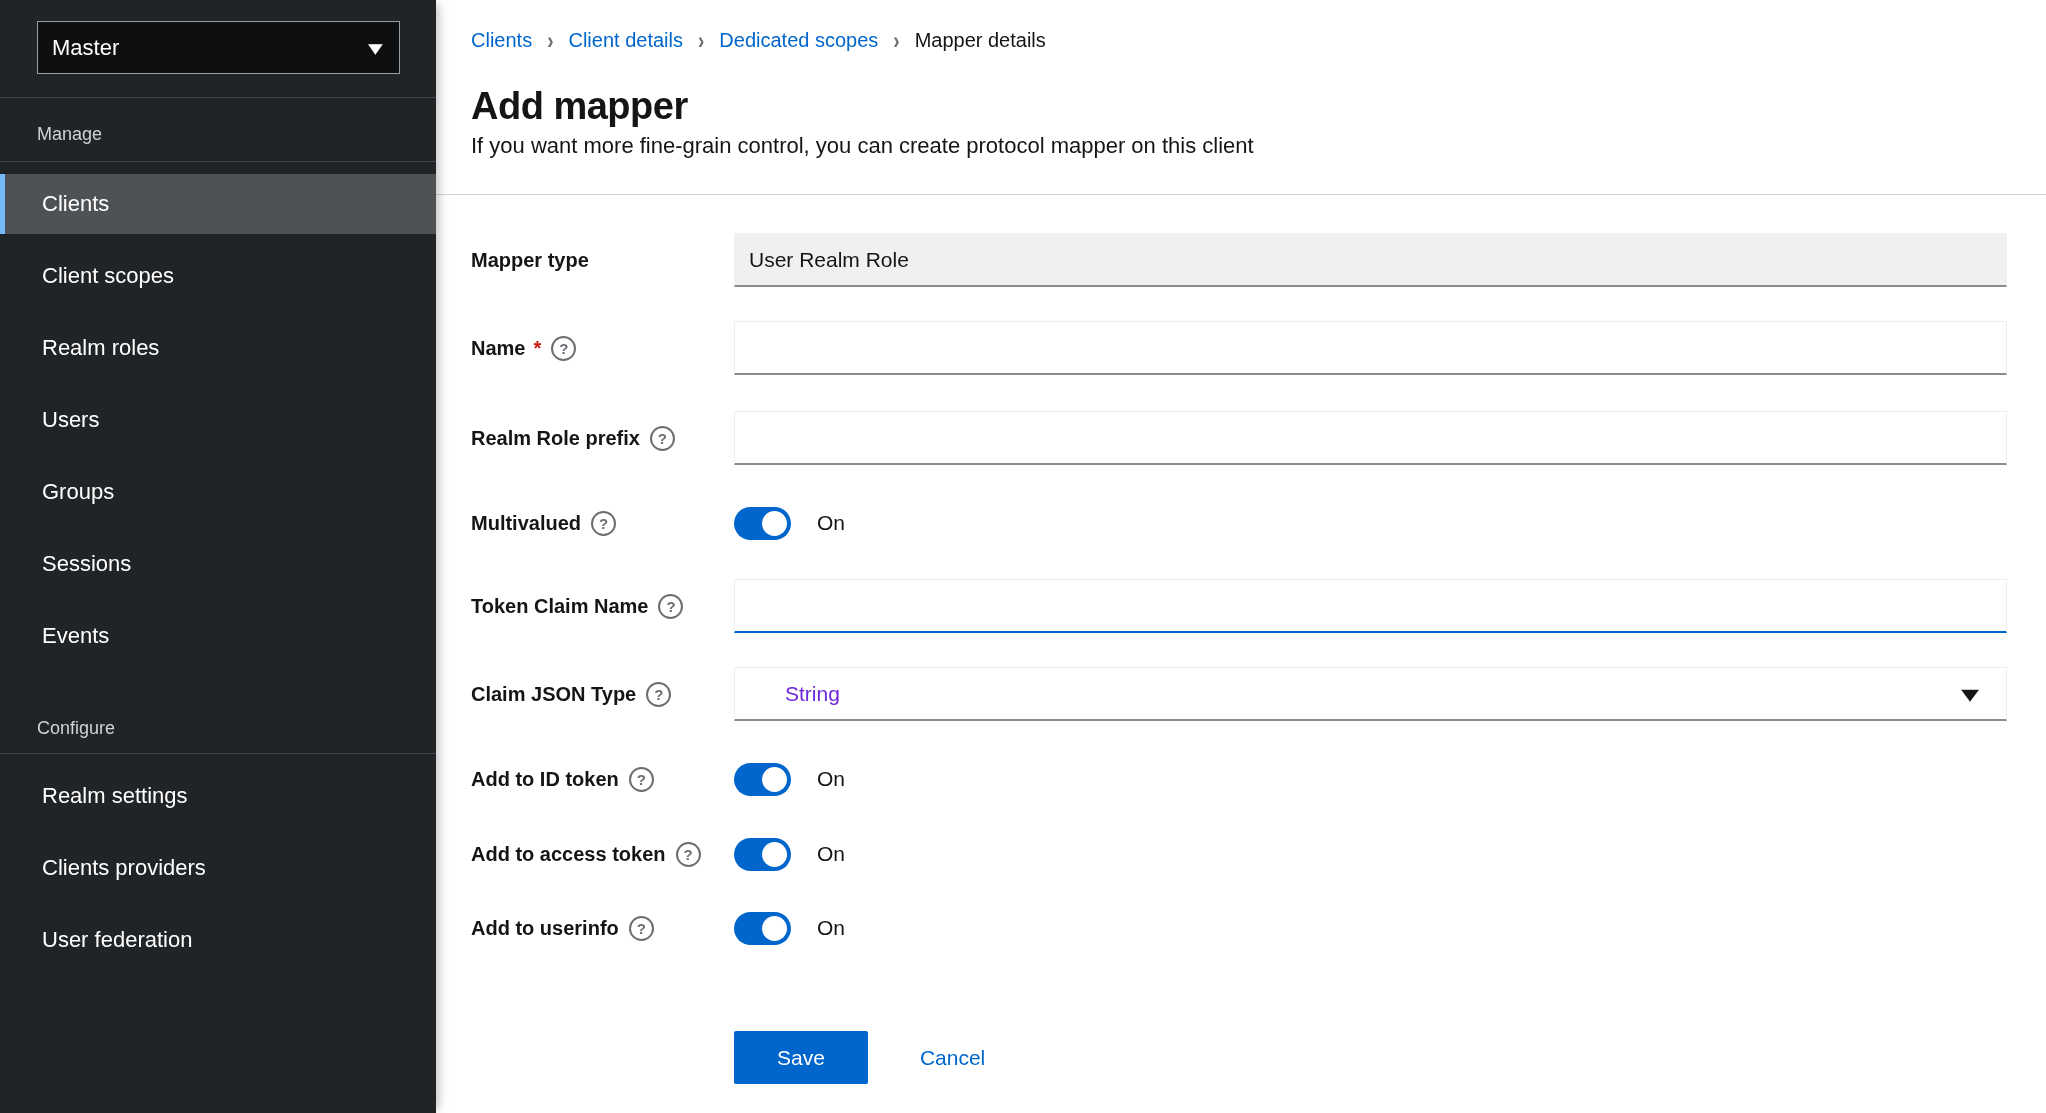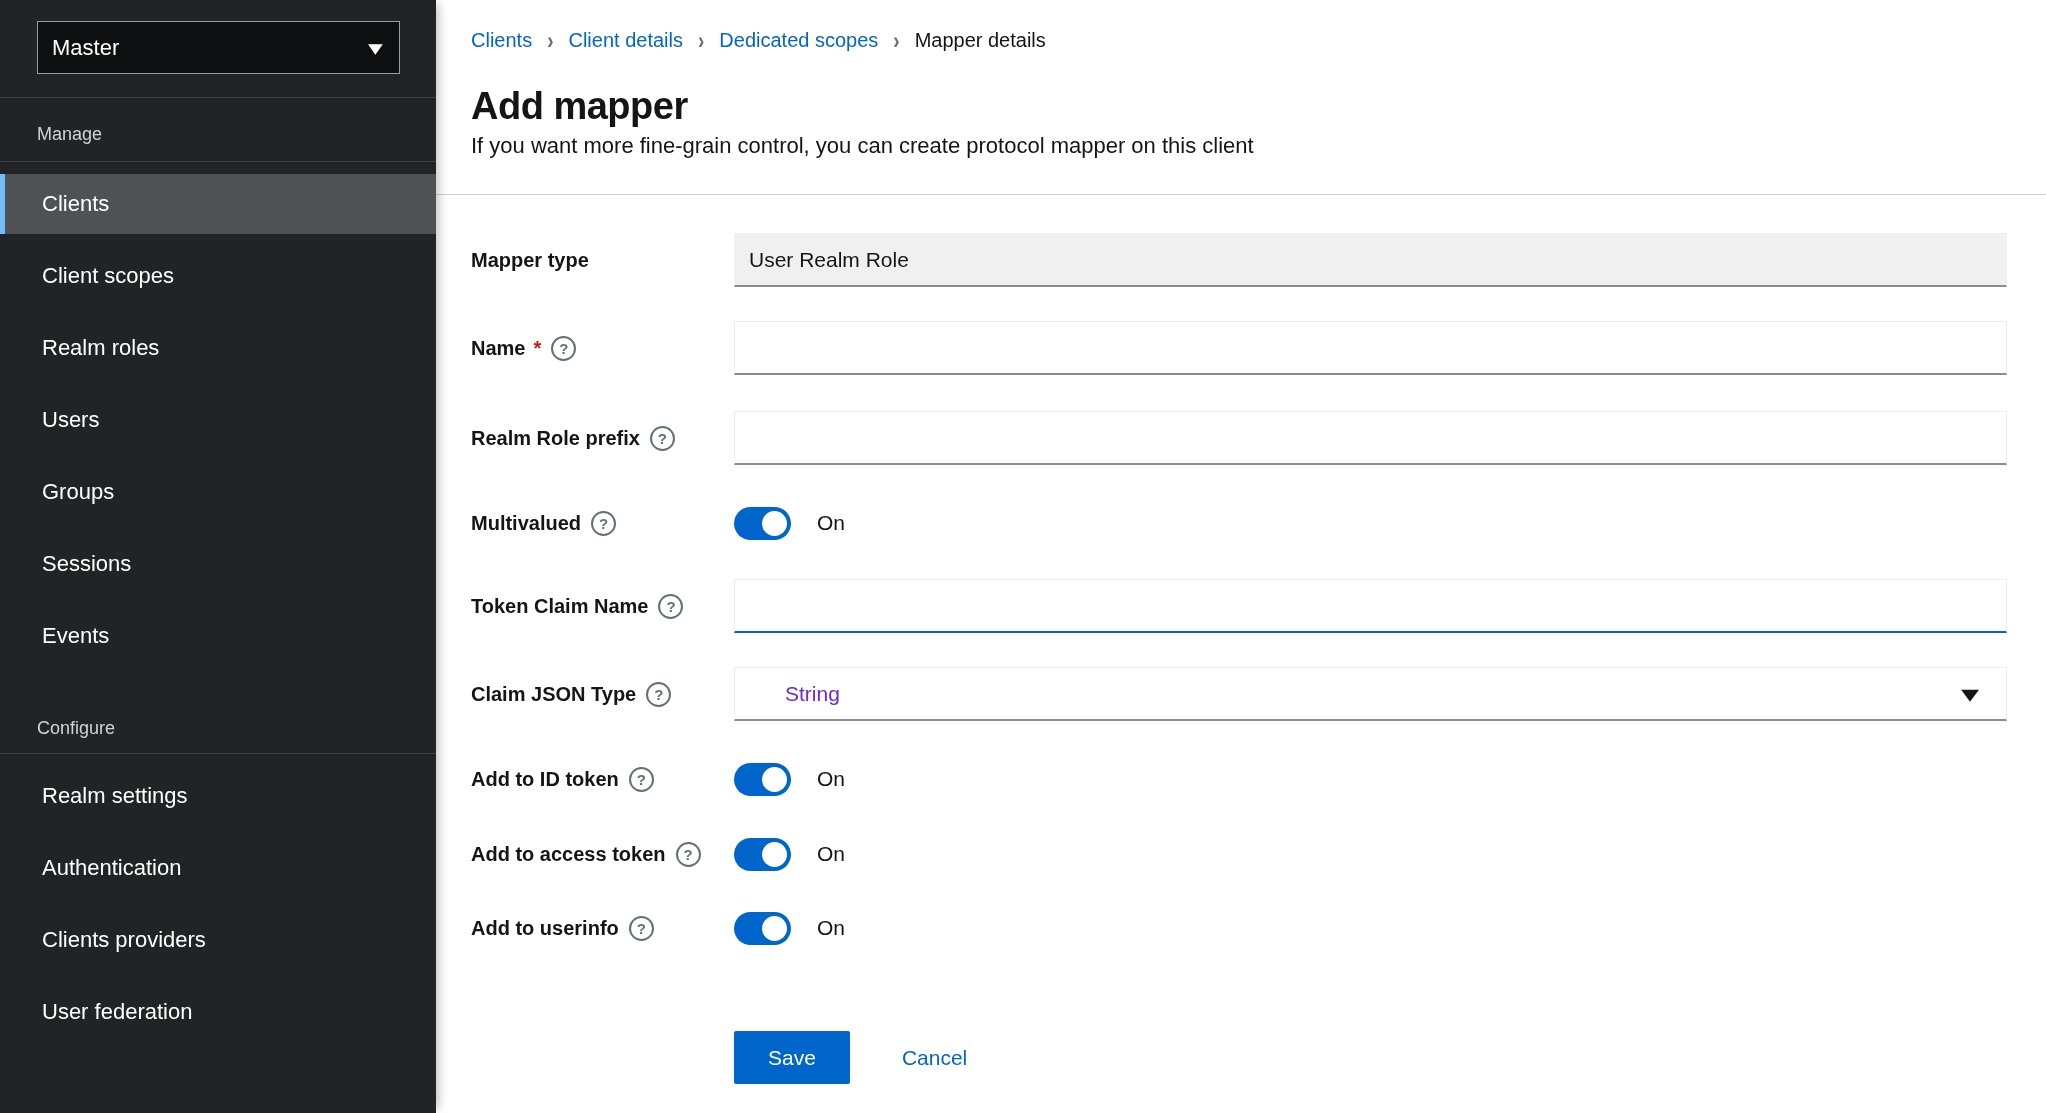--- a/index.html
+++ b/index.html
@@ -63,21 +63,21 @@
   .select .scaret { color:#151515; font-size:24px; line-height:1; transform:scaleX(1.5); }
 
   .trow { height:44px; }
   .switch { width:57px; height:33px; border-radius:17px; background:#0066cc;
             position:relative; cursor:pointer; flex:0 0 auto; }
   .switch .knob { position:absolute; top:4px; right:4px; width:25px; height:25px;
                   border-radius:50%; background:#fff; }
   .switch-label { margin-left:26px; font-size:21px; color:#151515; }
 
   .actions { margin-top:81px; display:flex; align-items:center; margin-left:263px; }
-  .btn-save { height:53px; padding:0 34px; background:#0066cc; color:#fff; font-size:21px;
+  .btn-save { height:53px; padding:0 43px; background:#0066cc; color:#fff; font-size:21px;
               border:none; border-radius:2px; cursor:pointer;
               font-family:"Liberation Sans", sans-serif; }
   .link-cancel { margin-left:52px; color:#0066cc; font-size:21px; text-decoration:none; cursor:pointer; }
 </style>
 </head>
 <body>
 
 <div class="app">
 
   <aside class="sidebar">
@@ -111,23 +111,20 @@
       <li>
           <span>Events</span>
         </li>
     </ul>
 
     <div class="nav-section-title nst-configure">Configure</div>
     <div class="side-divider"></div>
     <ul class="nav-list">
       <li>
           <span>Realm settings</span>
-        </li>
-      <li>
-          <span>Authentication</span>
         </li>
       <li>
           <span>Clients providers</span>
         </li>
       <li>
           <span>User federation</span>
         </li>
     </ul>
   </aside>
 

